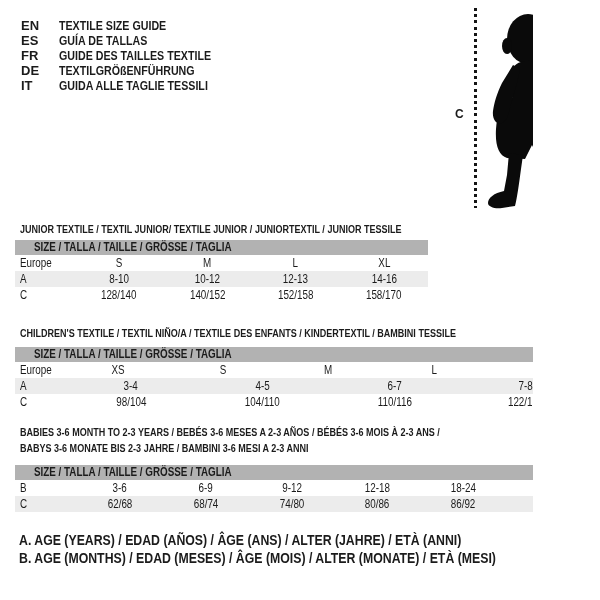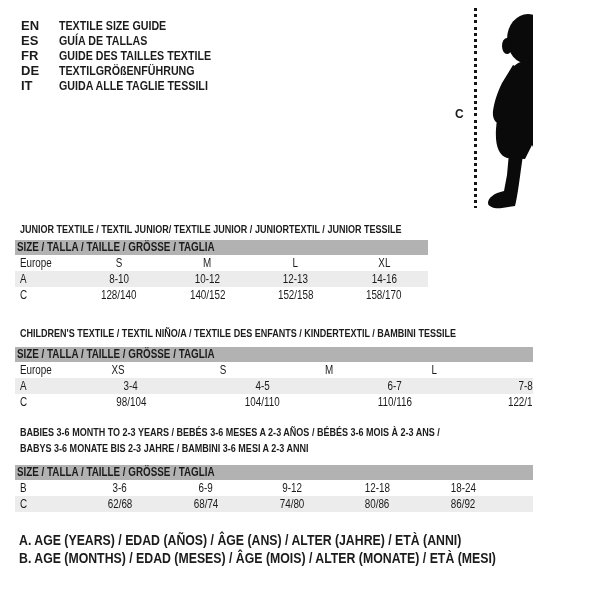--- a/index.html
+++ b/index.html
@@ -28,24 +28,24 @@
   
   .section{position:absolute;left:15px;}
   #sec0{top:221px;width:413px;}
   #sec1{top:325px;width:577px;}
   #sec2{top:424px;width:577px;}
   .heading{font-size:11px;font-weight:bold;line-height:16px;padding-left:5px;}
   #sec0 .size-bar{margin-top:3px;}
   #sec1 .size-bar{margin-top:6px;}
   #sec2 .size-bar{margin-top:9px;}
   .size-bar{
-    height:15px;line-height:15px;background:#b2b2b2;padding-left:2px;
+    height:15px;line-height:15px;background:#b2b2b2;padding-left:19px;
     font-size:12px;font-weight:bold;color:#1b1b1b;
   }
-  .trow{display:flex;height:16px;line-height:16px;font-size:12px;}
+  .trow{display:flex;height:16px;line-height:16px;font-size:12px;justify-content:flex-end;}
   .trow.shaded{background:#ececec;}
   .tlabel{flex:0 0 auto;padding-left:5px;}
   #sec0 .tlabel{width:55px;}
   #sec1 .tlabel{width:45px;}
   #sec2 .tlabel{width:57px;}
   .tcell{flex:1 1 0;text-align:center;}
 
   
   .legend{position:absolute;left:19px;top:531px;}
   .legend-line{height:18px;line-height:18px;font-size:15px;font-weight:bold;}

